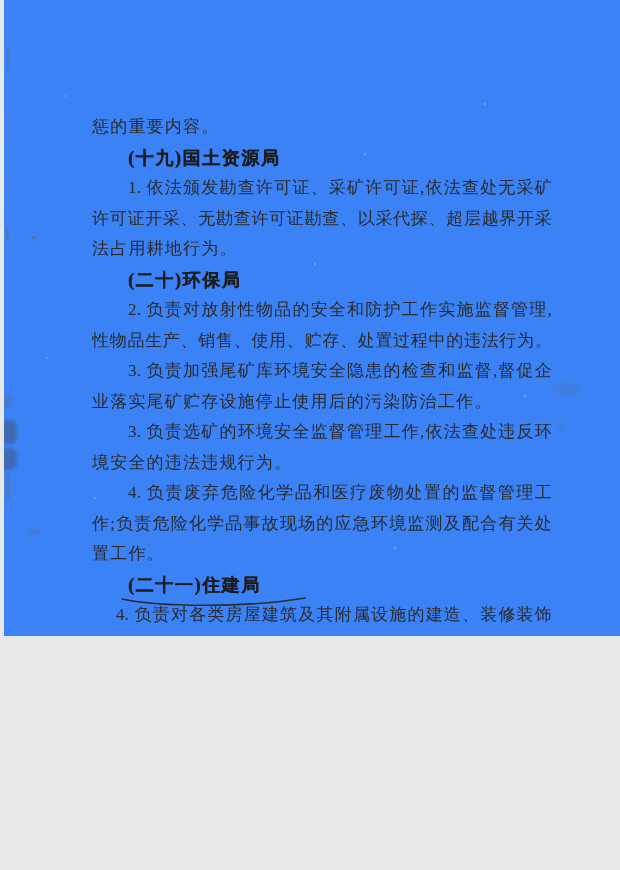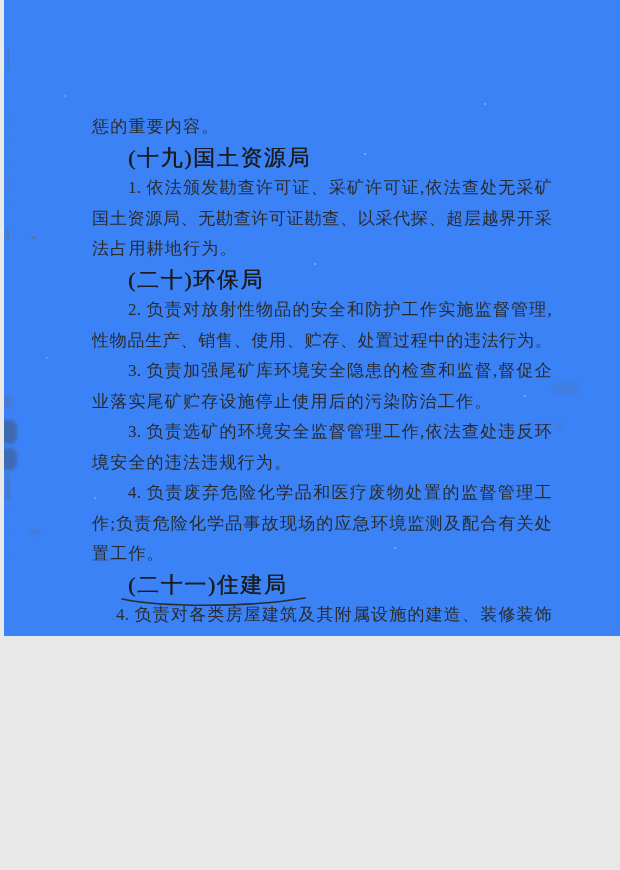--- a/index.html
+++ b/index.html
@@ -31,23 +31,23 @@
     white-space:normal;
     text-align:justify;
     letter-spacing:0.2px;
   }
   .j::after{
     content:"";display:inline-block;width:100%;height:0;vertical-align:top;
   }
   .i{padding-left:36px;}
   .i2{padding-left:24px;}
   .h{
-    font-weight:400;
+    font-weight:700;
     color:#1c1c1c;
-    font-size:22px;
+    font-size:18px;
     letter-spacing:1.6px;
     text-shadow:0.4px 0 0 currentColor;
   }
   .h-underlined{position:relative;overflow:visible;}
   .hunderline{
     position:absolute;left:28px;top:25px;
     overflow:visible;
   }
   .page-number{
     position:absolute;left:462px;top:780px;
@@ -94,21 +94,21 @@
   <div class="art a-mark1"></div>
   <div class="art a-smudge-r"></div>
   <div class="art a-smudge-r2"></div>
   <div class="speckles"></div>
 
   <div class="text-block">
 
     <div class="line">惩的重要内容。</div>
     <div class="line h i">(十九)国土资源局</div>
     <div class="line j i">1. 依法颁发勘查许可证、采矿许可证,依法查处无采矿</div>
-    <div class="line j">国土资源局、无勘查许可证勘查、以采代探、超层越界开采</div>
+    <div class="line j">许可证开采、无勘查许可证勘查、以采代探、超层越界开采</div>
     <div class="line">法占用耕地行为。</div>
     <div class="line h i">(二十)环保局</div>
     <div class="line j i">2. 负责对放射性物品的安全和防护工作实施监督管理,</div>
     <div class="line j">性物品生产、销售、使用、贮存、处置过程中的违法行为。</div>
     <div class="line j i">3. 负责加强尾矿库环境安全隐患的检查和监督,督促企</div>
     <div class="line">业落实尾矿贮存设施停止使用后的污染防治工作。</div>
     <div class="line j i">3. 负责选矿的环境安全监督管理工作,依法查处违反环</div>
     <div class="line">境安全的违法违规行为。</div>
     <div class="line j i">4. 负责废弃危险化学品和医疗废物处置的监督管理工</div>
     <div class="line j">作;负责危险化学品事故现场的应急环境监测及配合有关处</div>

